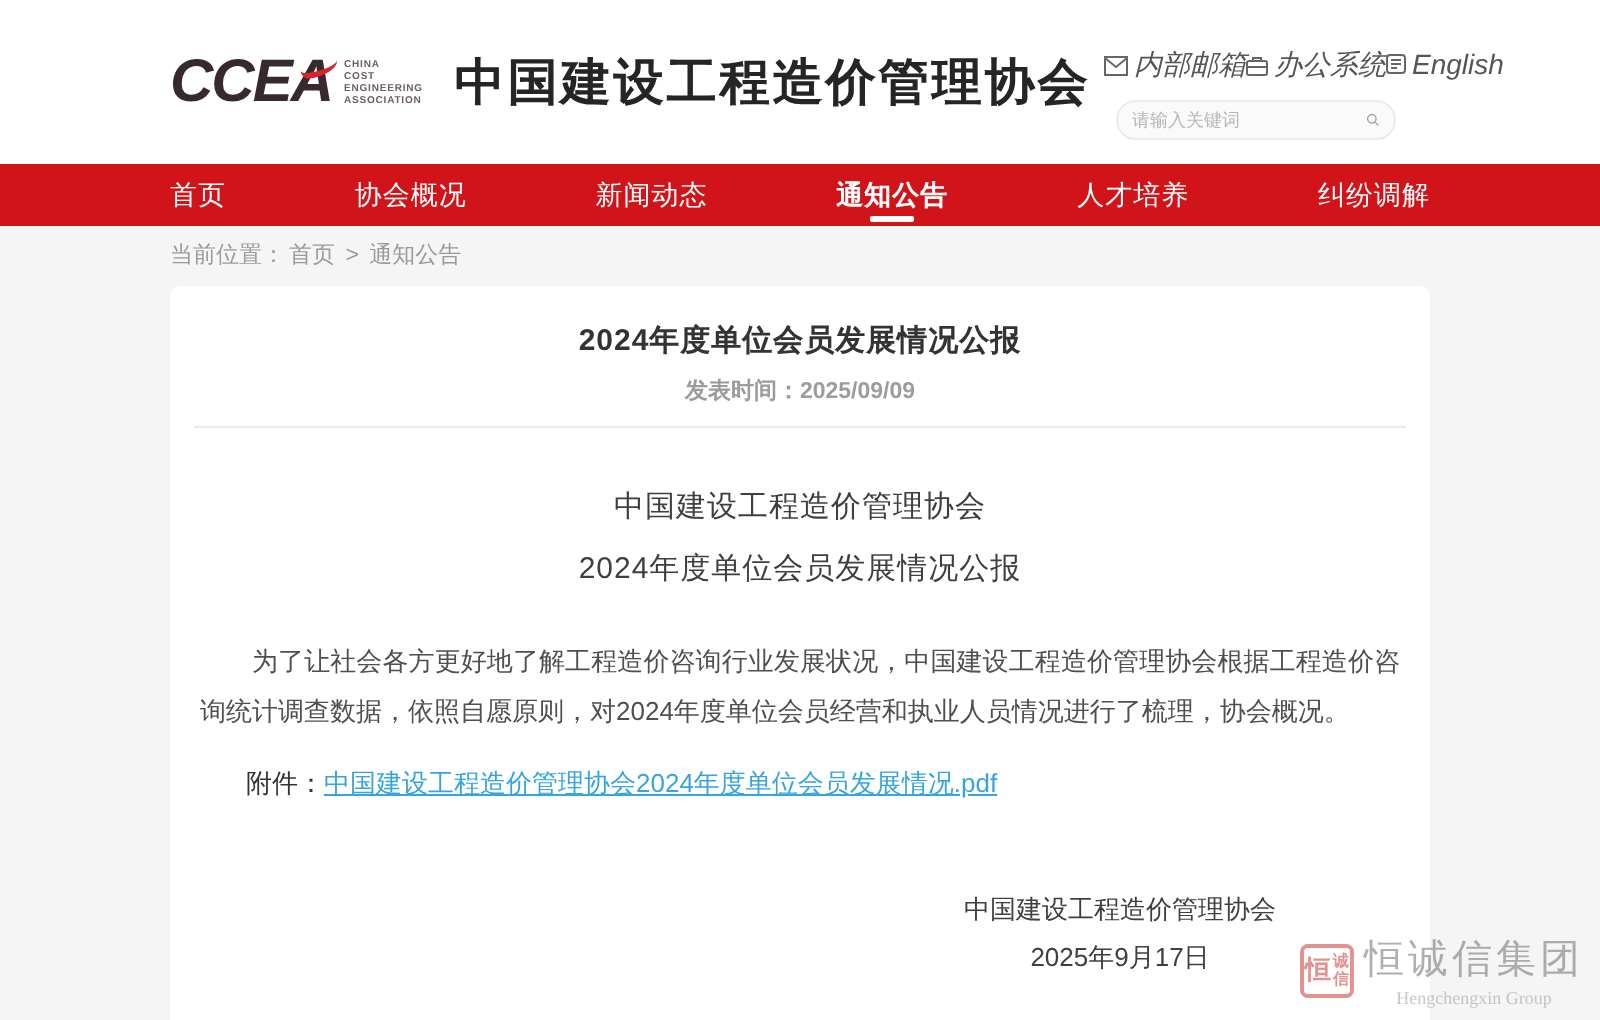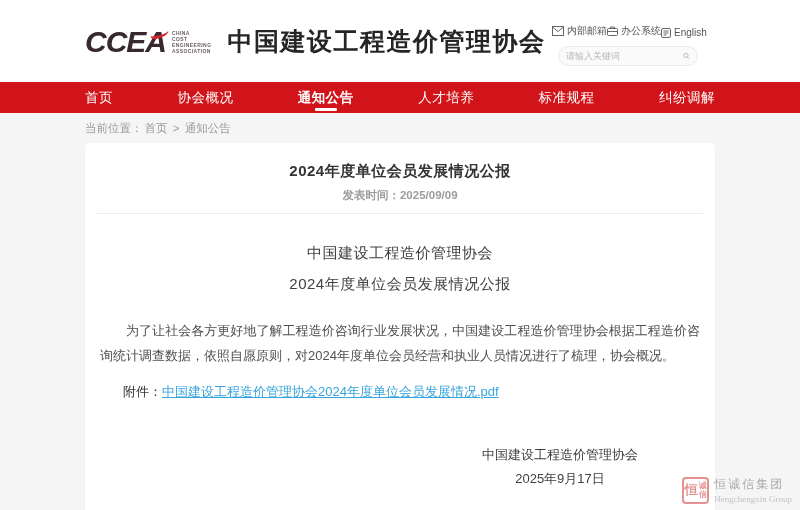--- a/index.html
+++ b/index.html
@@ -13,22 +13,22 @@
   .ccea { position:relative; font-size:30px; font-weight:800; color:#37292d;
     letter-spacing:-1px; line-height:1;font-style:italic; }
   .ccea .swoosh { position:absolute; right:-3px; bottom:3px; width:19px; height:9px;
     border-bottom:3px solid #d8232a; border-radius:0 0 100% 30% / 0 0 100% 70%;
     transform:rotate(-10deg); }
   .logo-sub { margin-left:6px; font-size:5px; line-height:6px; color:#6b5f63;
     letter-spacing:.4px; font-weight:700; }
   .org-name { margin-left:16px; font-size:25px; font-weight:700; color:#252525;
     letter-spacing:1.5px; }
   .header-right { position:absolute; right:100px; top:24px; width:142px; }
-  .quick-links { display:flex; justify-content:space-between; align-items:flex-end;
-    font-size:10px; color:#555; width:148px; margin-left:-6px; }
+  .quick-links { display:flex; justify-content:space-between; align-items:flex-start;
+    font-size:14px; color:#555; width:148px; margin-left:-6px;font-style:italic; }
   .quick-link { display:flex; align-items:center; gap:3px; cursor:pointer; white-space:nowrap; }
   .quick-link svg { display:block; }
   .search-box { margin-top:8px; width:140px; height:20px; border:1px solid #ececec;
     background:#fafafa; border-radius:10px; display:flex; align-items:center; padding:0 7px;justify-content:flex-end; }
   .search-box input { flex:1; border:none; outline:none; background:transparent;
     font-size:9px; color:#666; font-family:inherit; }
   .search-box input::placeholder { color:#b8b8b8; }
 
   
   .nav { height:31px; background:#d01419; }
@@ -67,21 +67,21 @@
   
   .watermark { position:fixed; right:8px; bottom:6px; display:flex; align-items:center;
     opacity:.55; }
   .seal { width:27px; height:27px; border:2px solid #cb3a35; border-radius:4px;
     display:flex; align-items:center; justify-content:center; gap:1px; color:#cb3a35;
     background:rgba(255,255,255,.6); }
   .seal .big { font-size:13px; font-weight:700; }
   .seal .col { display:flex; flex-direction:column; font-size:8px; line-height:9px;
     font-weight:700; }
   .wm-text { margin-left:5px; font-family:"Liberation Serif","DejaVu Serif",serif; }
-  .wm-cn { font-size:12px; color:#6d6d6d; letter-spacing:2px; }
+  .wm-cn { font-size:20px; color:#6d6d6d; letter-spacing:2px; }
   .wm-en { font-size:9px; color:#9a9a9a; margin-top:1px;text-align:center; }
 </style>
 </head>
 <body>
 
 <div class="header">
   <div class="logo-wrap">
     <div class="ccea">CCEA</div>
     <div class="ccea" style="width:0;overflow:visible">
         <span class="swoosh"></span>
@@ -126,23 +126,23 @@
         <line x1="7.8" y1="7.8" x2="10.6" y2="10.6" stroke="#9a9a9a" stroke-width="1.1"></line>
       </svg>
     </div>
   </div>
 </div>
 
 <div class="nav">
   <div class="nav-inner">
     <div class="nav-item">首页</div>
     <div class="nav-item">协会概况</div>
+    <div class="nav-item">新闻动态</div>
     <div class="nav-item active">通知公告</div>
     <div class="nav-item">人才培养</div>
-    <div class="nav-item">标准规程</div>
     <div class="nav-item">纠纷调解</div>
   </div>
 </div>
 
 <div class="breadcrumb">
   <span>当前位置：</span><span class="crumb-link">首页</span>
   <span>&gt;</span>
   <span class="crumb-link">通知公告</span>
 </div>
 

